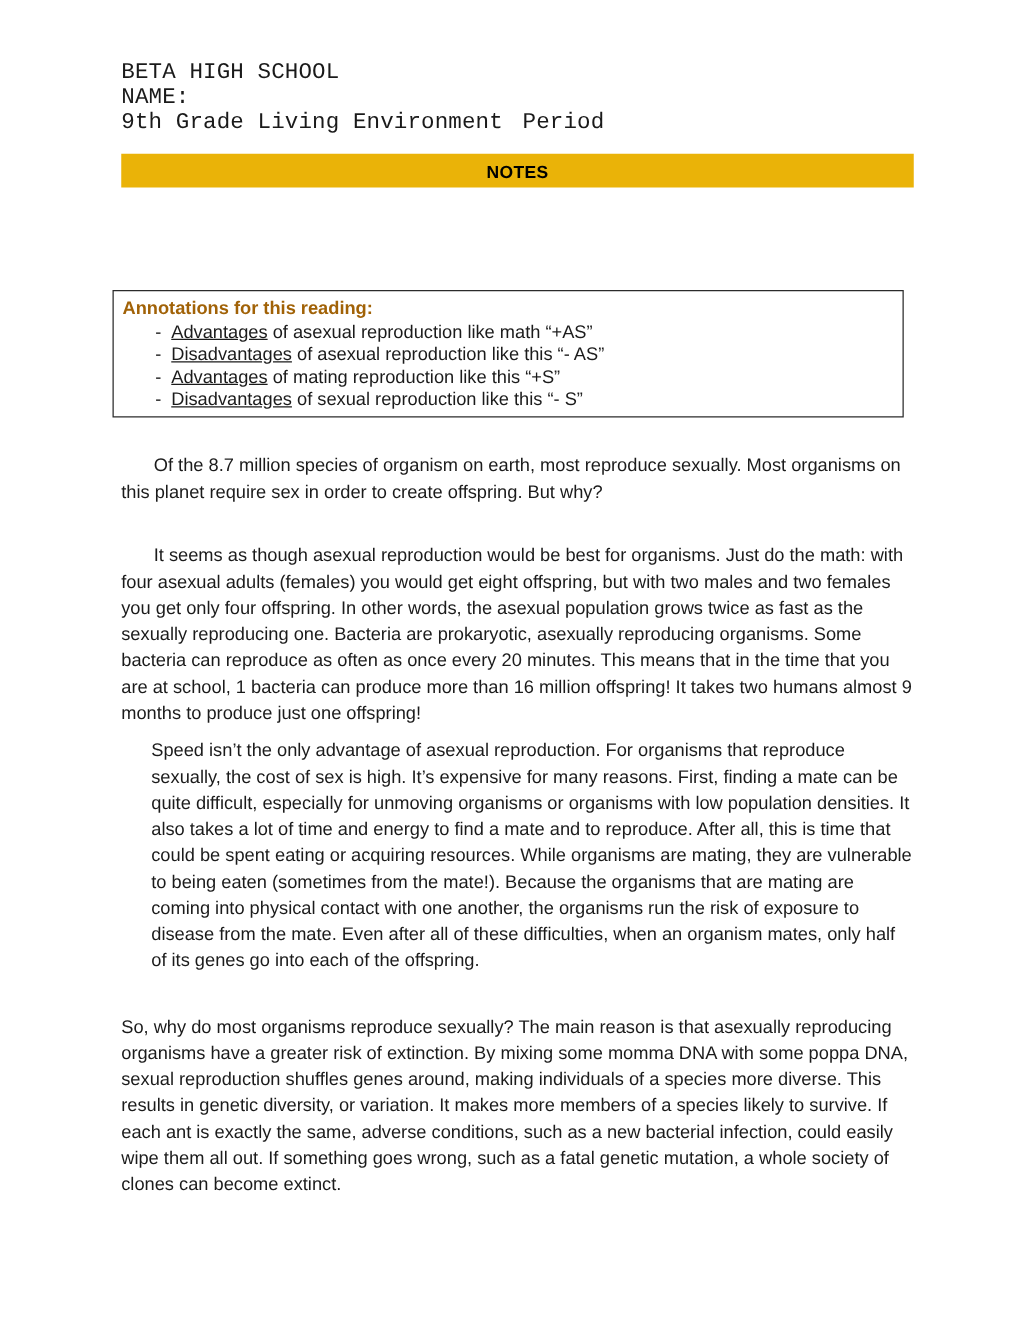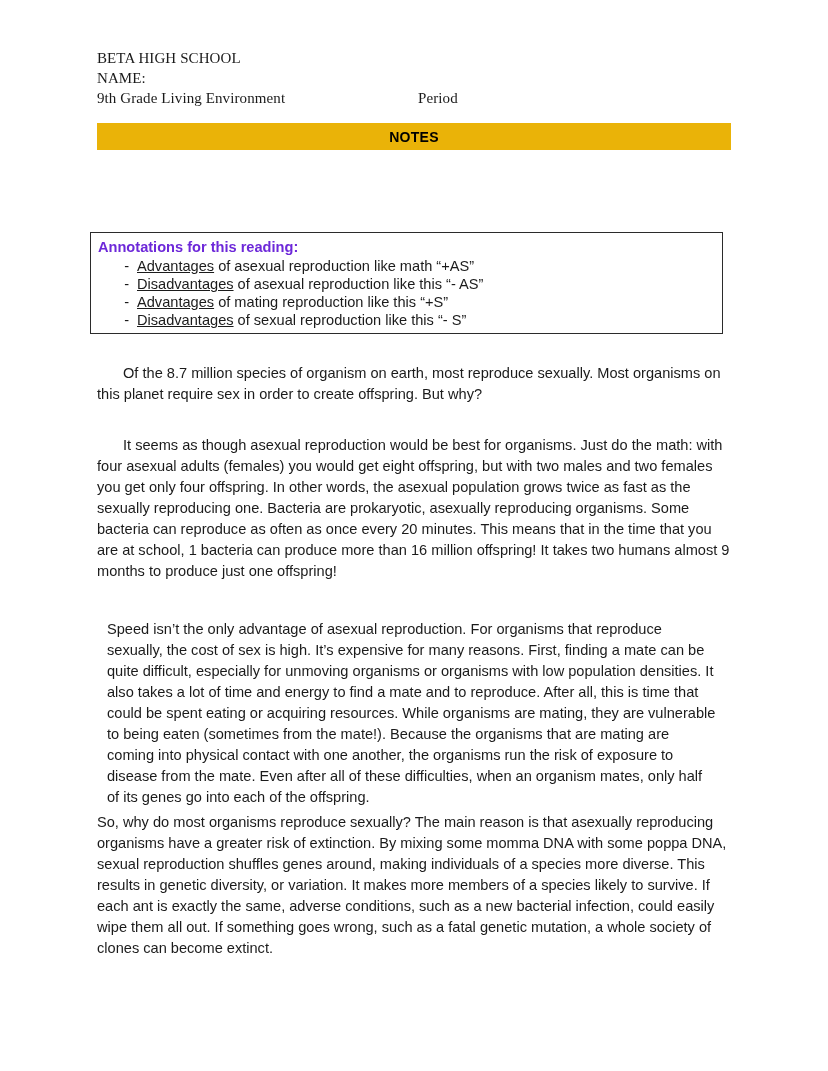--- a/index.html
+++ b/index.html
@@ -29,22 +29,22 @@
   .header {
     position: absolute;
     left: 97px;
     top: 48px;
     width: 640px;
   }
   .header-row {
     display: flex;
     align-items: baseline;
     height: 20px;
-    font-family: Liberation Serif, serif;
-    font-size: 15px;
+    font-family: Liberation Mono, monospace;
+    font-size: 18px;
     line-height: 20px;
     color: #1a1a1a;
     letter-spacing: 0.1px;
   }
   .header-left {
     width: 321px;
     flex: 0 0 321px;
     white-space: nowrap;
   }
   .header-right {
@@ -99,21 +99,21 @@
     width: 633px;
     border: 1.5px solid #2b2b2b;
     box-sizing: border-box;
     padding: 4px 6px 4px 7px;
     background: #ffffff;
   }
   .anno-title {
     font-weight: bold;
     font-size: 14.6px;
     line-height: 20px;
-    color: #6d28d9;
+    color: #a16207;
   }
   .anno-list {
     margin: 0;
     padding: 0;
     list-style: none;
   }
   .anno-item {
     display: flex;
     font-size: 14.6px;
     line-height: 18px;
@@ -141,21 +141,21 @@
   }
   .para p {
     margin: 0;
   }
   .indent-first {
     text-indent: 26px;
   }
 
   .p1 { left: 97px; top: 363px; }
   .p2 { left: 97px; top: 435px; }
-  .p3 { left: 107px; top: 591px; width: 610px; margin-top: 28px; }
+  .p3 { left: 121px; top: 591px; width: 610px; }
   .p4 { left: 97px; top: 812px; }
 </style>
 </head>
 <body>
 
 <div class="page">
 
   <div class="header">
     <div class="header-row">
       <span class="header-left">BETA HIGH SCHOOL</span>

